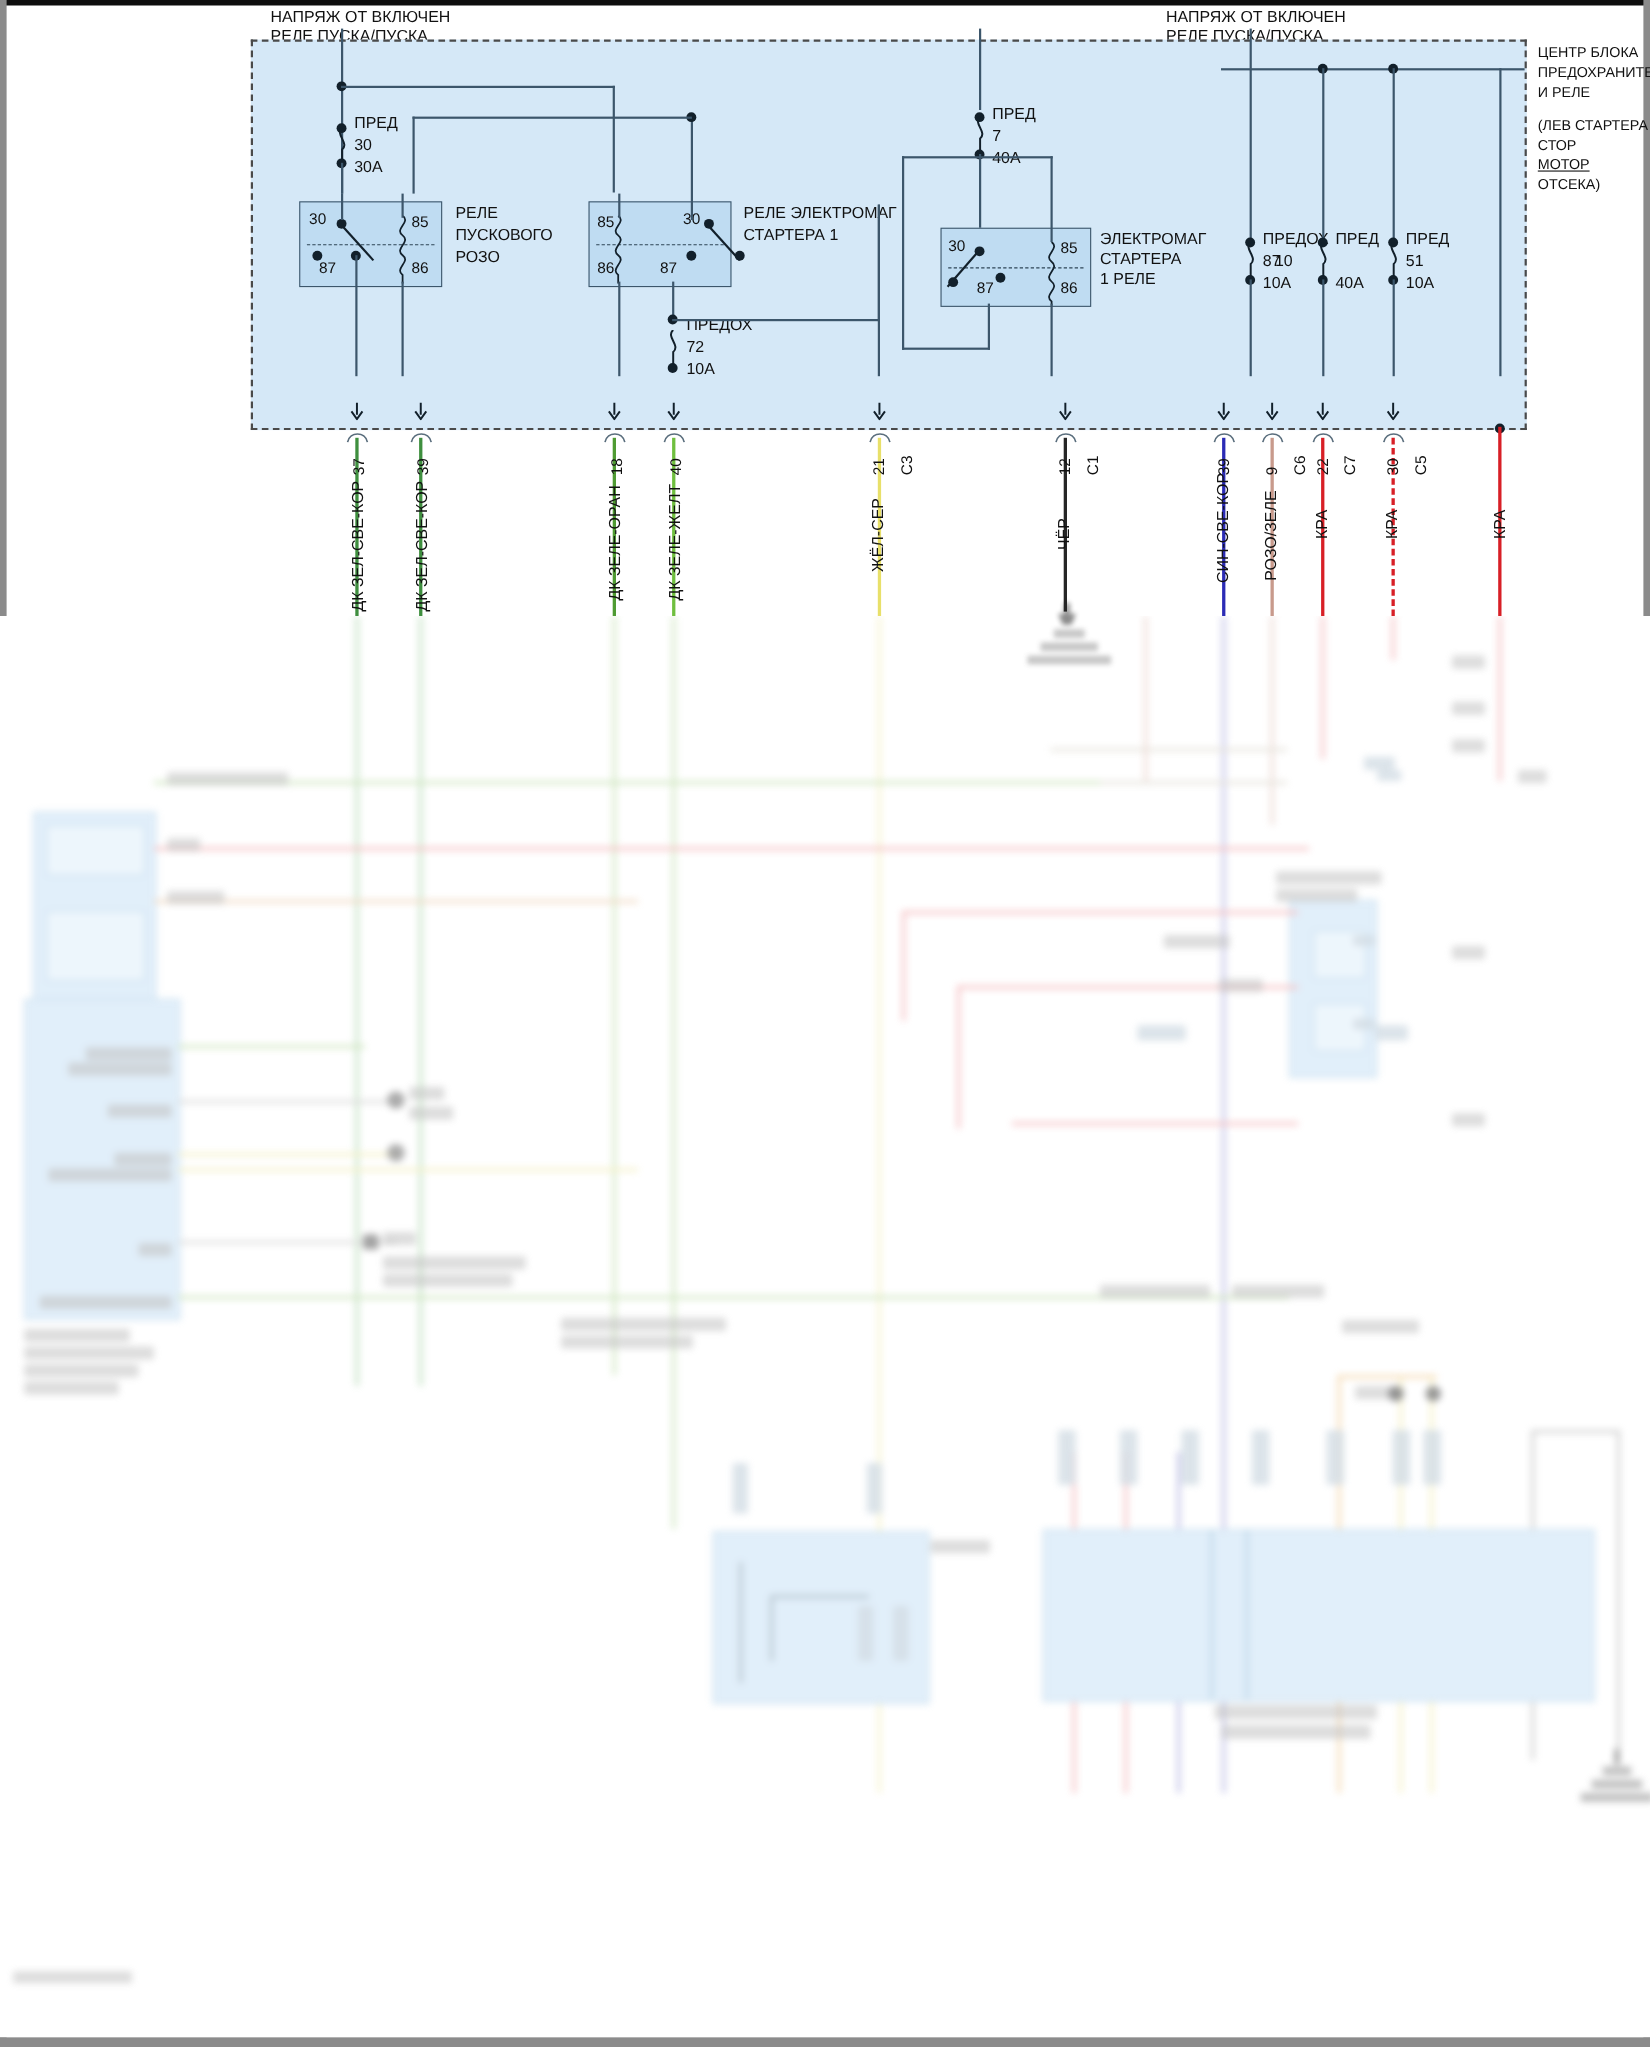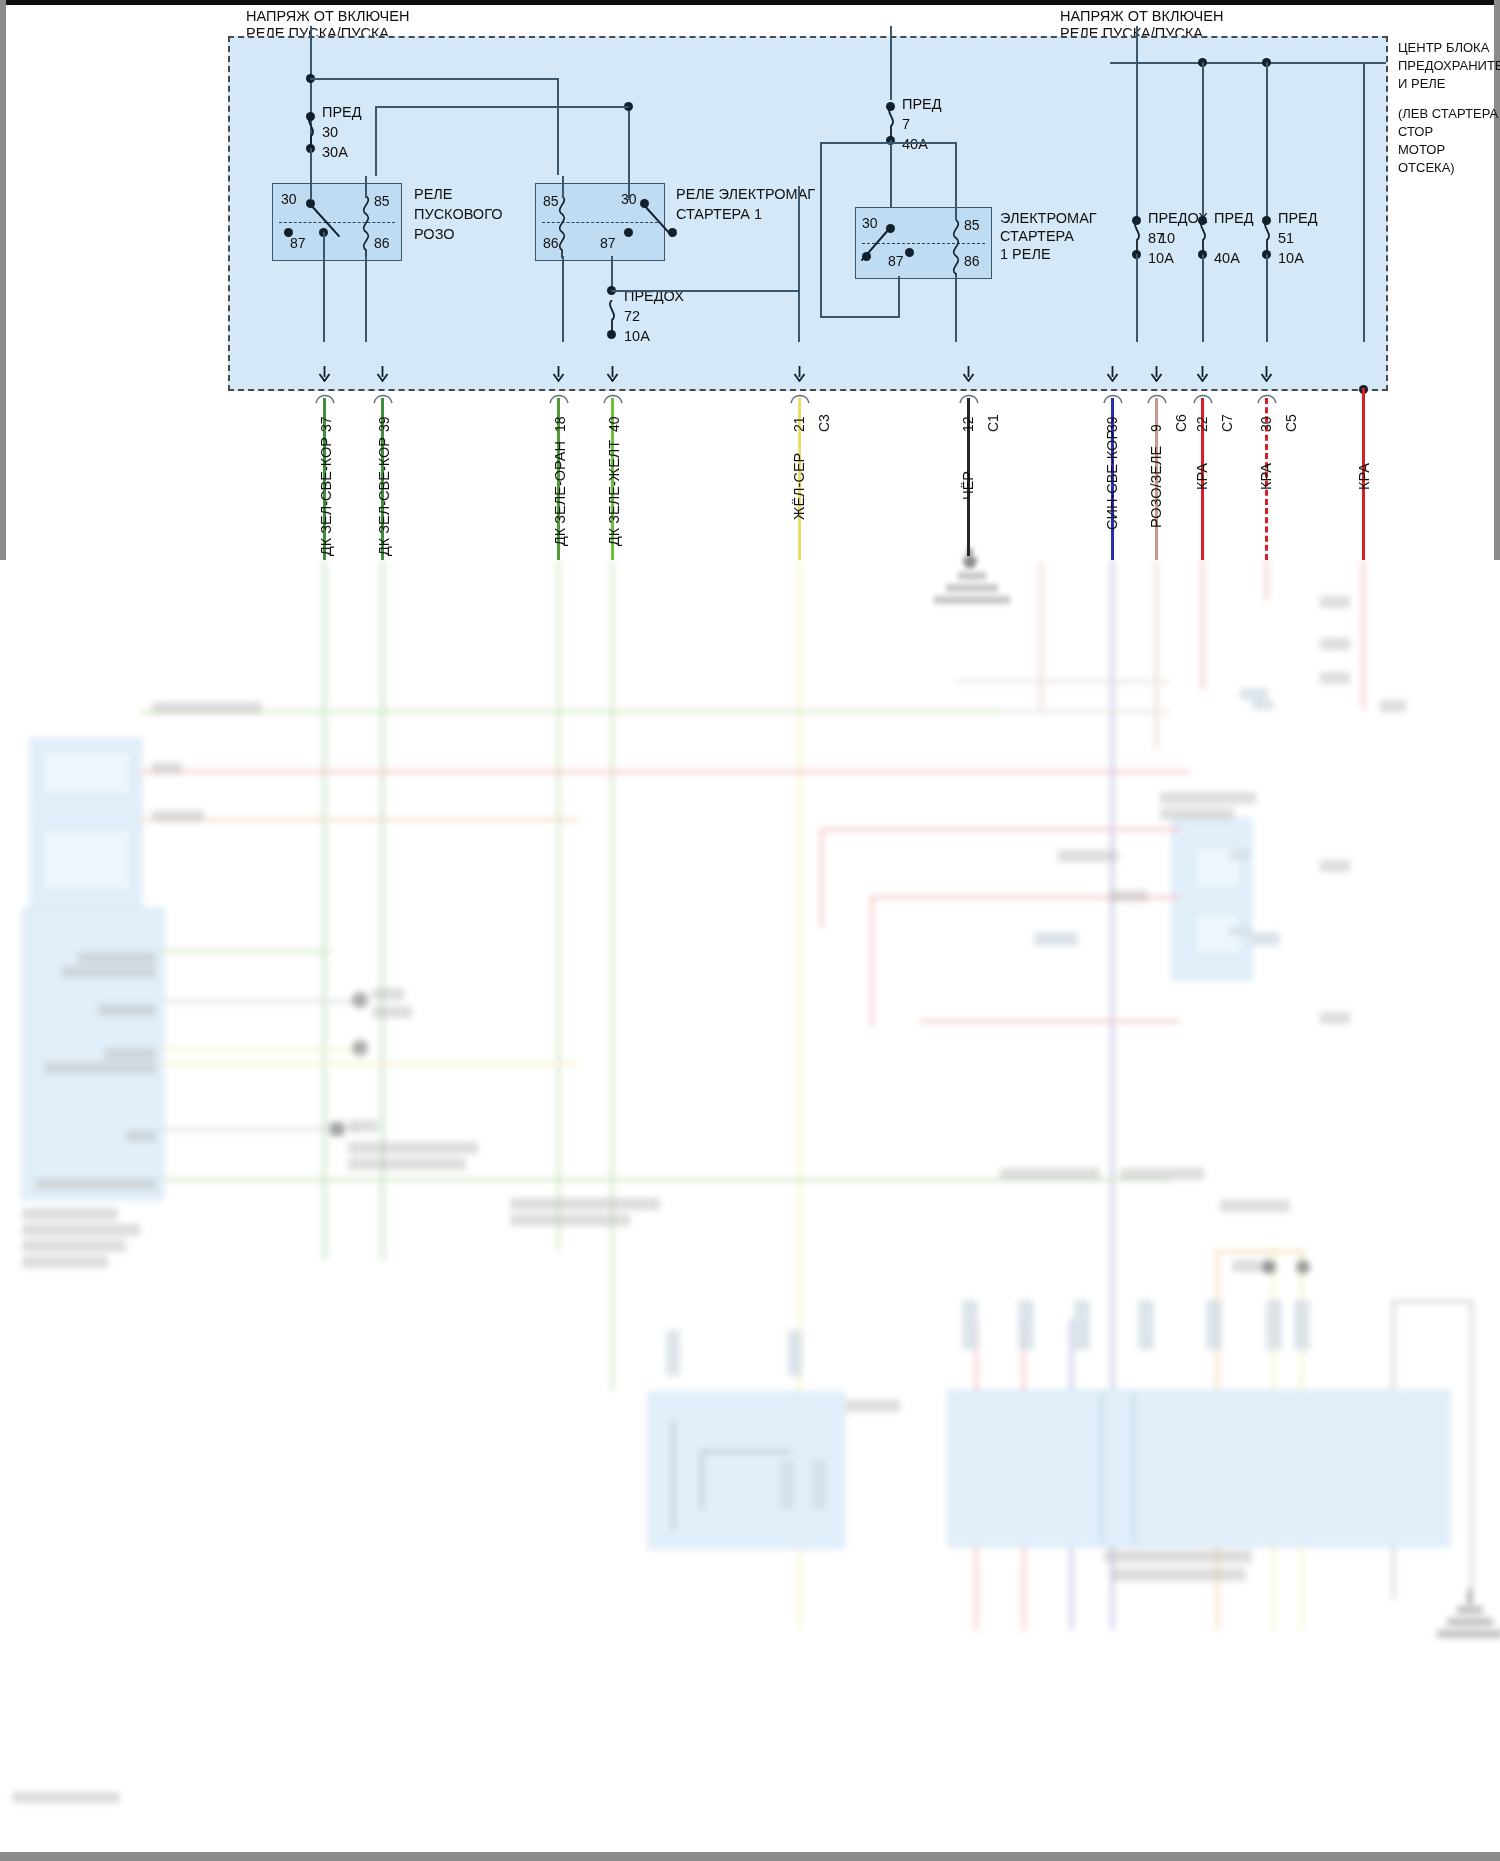--- a/index.html
+++ b/index.html
@@ -82,21 +82,21 @@
     <div class="txt" style="left:1060px;top:8px;">НАПРЯЖ ОТ ВКЛЮЧЕН
 РЕЛЕ ПУСКА/ПУСКА</div>
 
     <div class="fusebox"></div>
 
     <div class="txt sm" style="left:1398px;top:40px;">ЦЕНТР БЛОКА</div>
     <div class="txt sm" style="left:1398px;top:58px;">ПРЕДОХРАНИТЕ</div>
     <div class="txt sm" style="left:1398px;top:76px;">И РЕЛЕ</div>
     <div class="txt sm" style="left:1398px;top:106px;">(ЛЕВ СТАРТЕРА</div>
     <div class="txt sm" style="left:1398px;top:124px;">СТОР</div>
-    <div class="txt sm" style="left:1398px;top:142px;">МОТОР</div>
+    <div class="txt sm" style="left:1398px;top:142px;text-decoration:underline;">МОТОР</div>
     <div class="txt sm" style="left:1398px;top:160px;">ОТСЕКА)</div>
 
     <div class="wire vwire" style="left:310px;top:26px;height:150px;"></div>
     <div class="dot" style="left:306px;top:74px;"></div>
 
     <div class="wire hwire" style="left:310px;top:78px;width:249px;"></div>
     <div class="wire vwire" style="left:557px;top:78px;height:97px;"></div>
 
     <div class="dot" style="left:306px;top:112px;"></div>
     <div class="fuse" style="left:304px;top:116px;">

